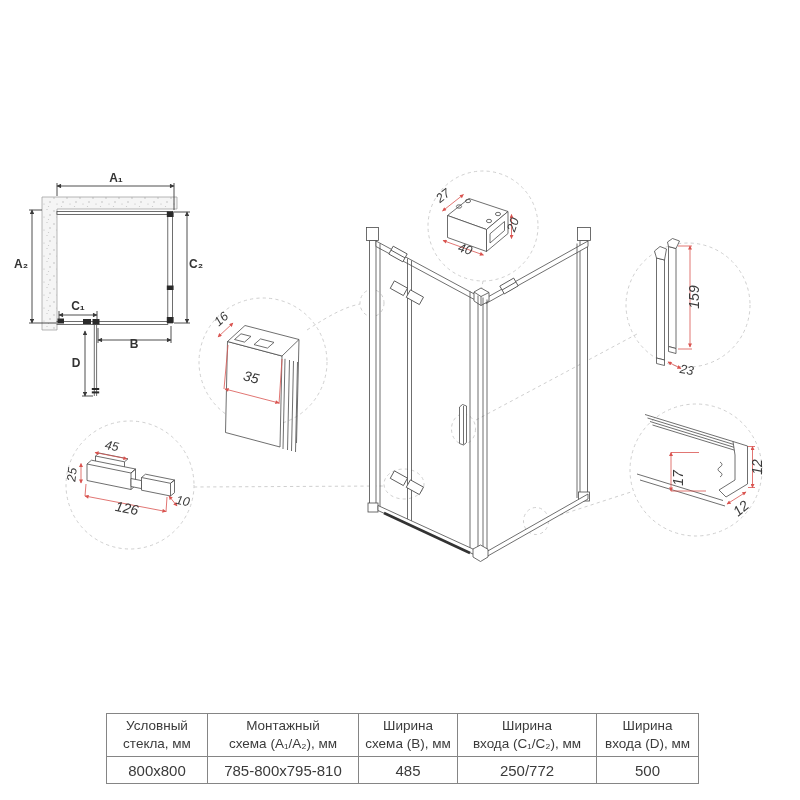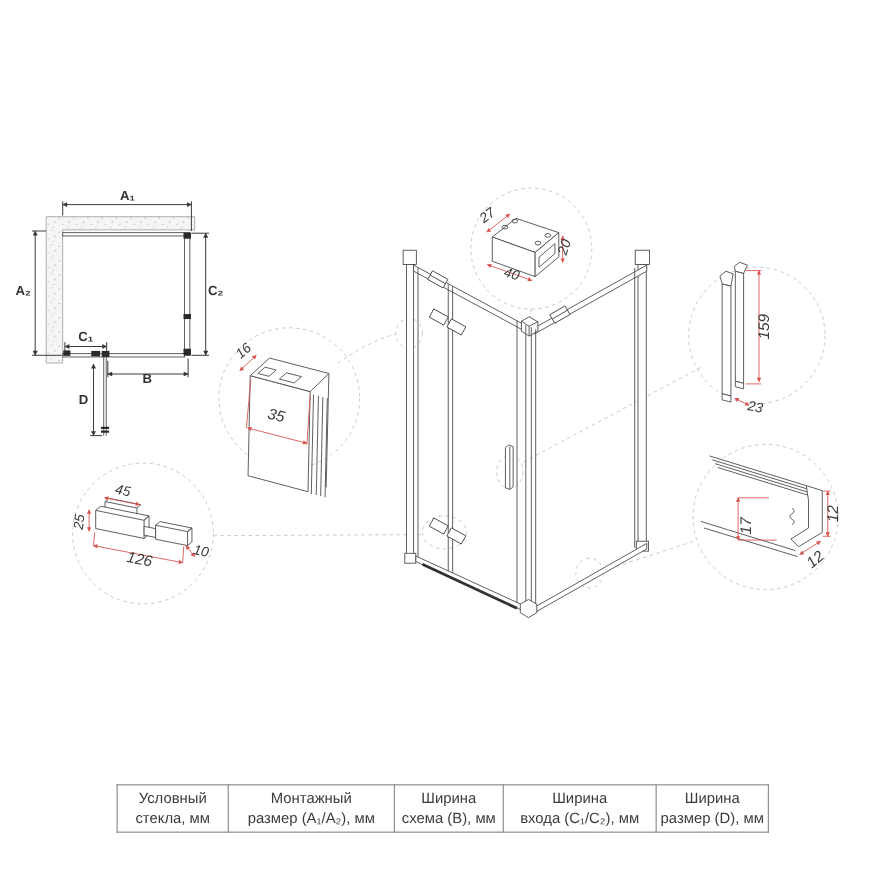--- a/index.html
+++ b/index.html
@@ -250,31 +250,38 @@
       <col style="width:102px">
   </colgroup>
   <thead>
     <tr>
       <th>
         <span style="display:block">Условный</span>
         <span style="display:block">стекла, мм</span>
       </th>
       <th>
         <span style="display:block">Монтажный</span>
-        <span style="display:block">размер (А₁/А₂), мм</span>
+        <span style="display:block">схема (А₁/А₂), мм</span>
       </th>
       <th>
         <span style="display:block">Ширина</span>
         <span style="display:block">схема (В), мм</span>
       </th>
       <th>
         <span style="display:block">Ширина</span>
         <span style="display:block">входа (С₁/С₂), мм</span>
       </th>
       <th>
         <span style="display:block">Ширина</span>
-        <span style="display:block">размер (D), мм</span>
+        <span style="display:block">входа (D), мм</span>
       </th>
     </tr>
   </thead>
   <tbody>
+    <tr>
+      <td>800x800</td>
+      <td>785-800x795-810</td>
+      <td>485</td>
+      <td>250/772</td>
+      <td>500</td>
+    </tr>
   </tbody>
 </table>
 
 </body></html>

